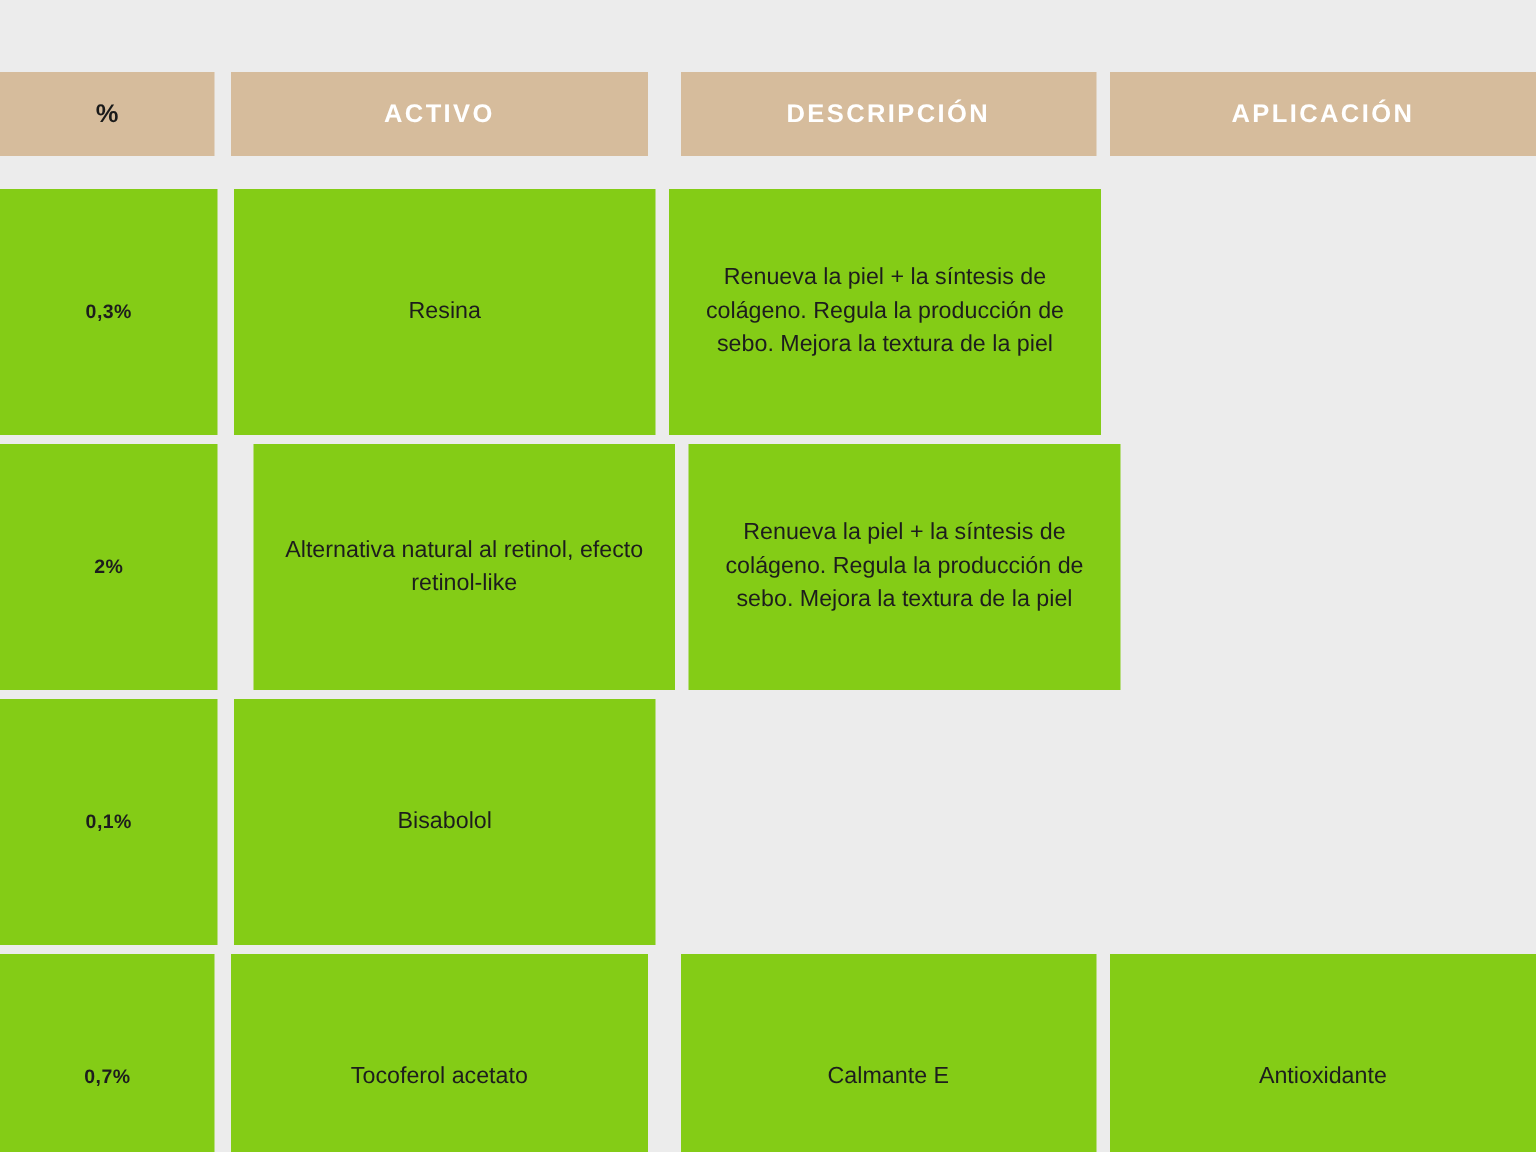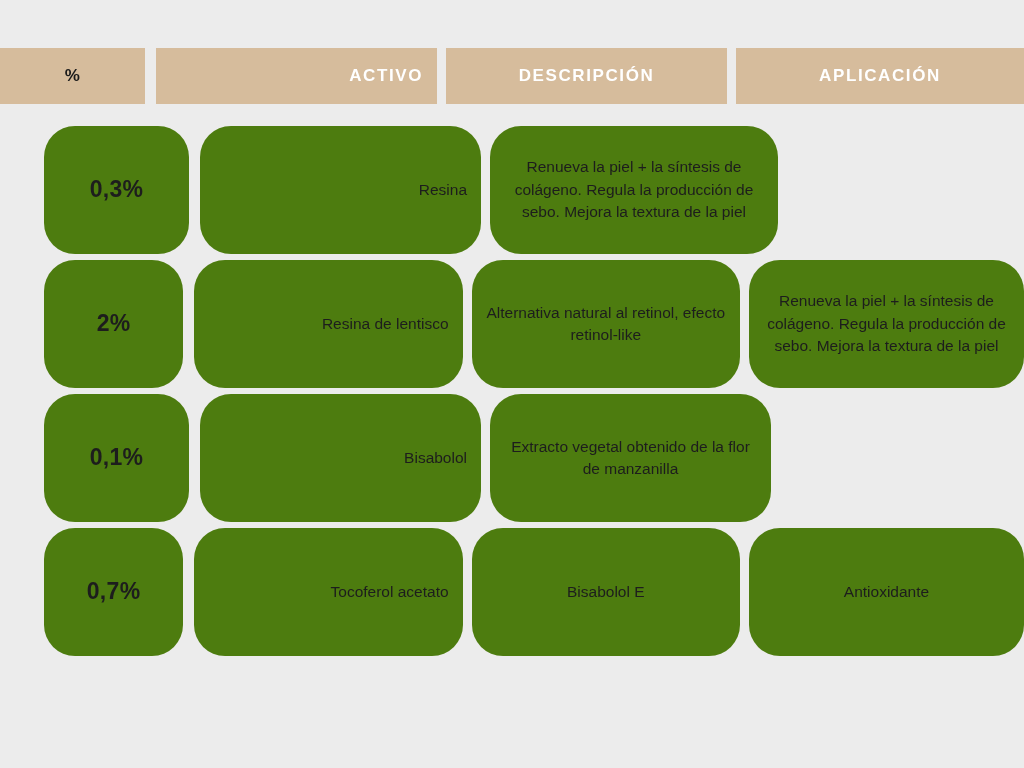--- a/index.html
+++ b/index.html
@@ -47,52 +47,50 @@
     box-sizing: border-box;
     display: flex;
     align-items: center;
     justify-content: center;
     text-align: center;
     padding: 8px 14px;
   }
 
   
   .col-pct   { width: 145px; margin-right: 11px; }
-  .col-act   { width: 281px; margin-right: 9px; justify-content: flex-end; }
-  .col-desc  { width: 281px; margin-right: 9px; }
+  .col-act   { width: 281px; margin-right: 9px; }
+  .col-desc  { width: 281px; margin-right: 9px; margin-left: 13px; }
   .col-app   { width: 288px; text-align: center; }
 
   .header-row .cell {
     background: #d6bc9c;
     height: 56px;
     color: #ffffff;
     font-weight: bold;
     font-size: 17px;
     letter-spacing: 1.6px;
   }
   .header-row .col-pct {
     color: #1a1a1a;
     letter-spacing: 0.5px;
     font-size: 17px;
   }
 
   .body-row .cell {
-    background: #4d7c0f;
-    height: 128px;
+    background: #84cc16;
+    height: 164px;
     color: #1d1d1d;
     font-size: 15.5px;
     line-height: 1.45;
-    border-radius: 31px;
   }
 
   .body-row .col-pct {
     font-weight: bold;
-    font-size: 23px;
+    font-size: 13px;
     letter-spacing: 0.3px;
-    margin-left: 44px;
   }
 
   .cell-text {
     display: block;
     max-width: 100%;
   }
 </style>
 </head>
 <body>
 
@@ -124,52 +122,46 @@
       </div>
       <div class="cell col-app">
         <span class="cell-text">Renueva la piel + la síntesis de colágeno. Regula la producción de sebo. Mejora la textura de la piel</span>
       </div>
     </div>
 
     <div class="row body-row">
       <div class="cell col-pct">
         <span class="cell-text">2%</span>
       </div>
-      <div class="cell col-act">
-        <span class="cell-text">Resina de lentisco</span>
-      </div>
       <div class="cell col-desc">
         <span class="cell-text">Alternativa natural al retinol, efecto retinol-like</span>
       </div>
       <div class="cell col-app">
         <span class="cell-text">Renueva la piel + la síntesis de colágeno. Regula la producción de sebo. Mejora la textura de la piel</span>
       </div>
     </div>
 
     <div class="row body-row">
       <div class="cell col-pct">
         <span class="cell-text">0,1%</span>
       </div>
       <div class="cell col-act">
         <span class="cell-text">Bisabolol</span>
       </div>
-      <div class="cell col-desc">
-        <span class="cell-text">Extracto vegetal obtenido de la flor de manzanilla</span>
-      </div>
     </div>
 
     <div class="row body-row">
       <div class="cell col-pct">
         <span class="cell-text">0,7%</span>
       </div>
       <div class="cell col-act">
         <span class="cell-text">Tocoferol acetato</span>
       </div>
       <div class="cell col-desc">
-        <span class="cell-text">Bisabolol E</span>
+        <span class="cell-text">Calmante E</span>
       </div>
       <div class="cell col-app">
         <span class="cell-text">Antioxidante</span>
       </div>
     </div>
 
   </div>
 </div>
 
 </body></html>

